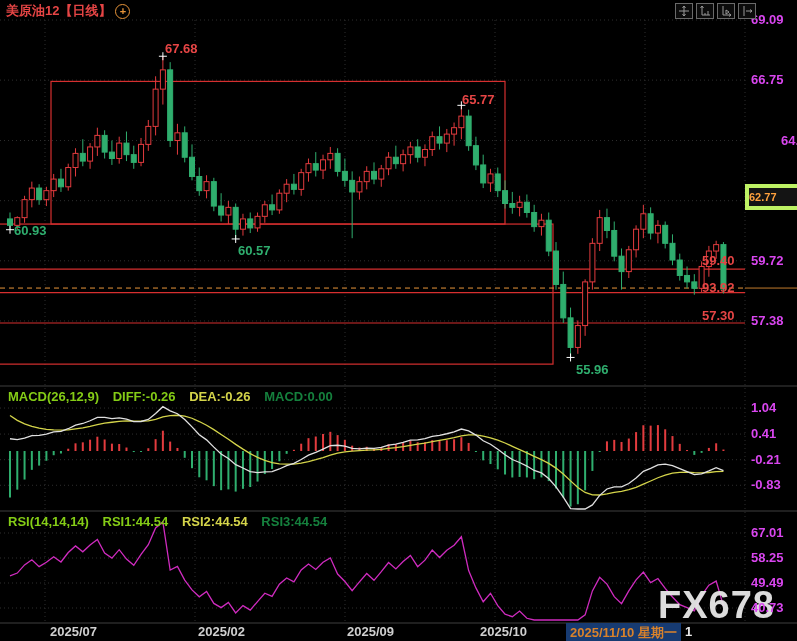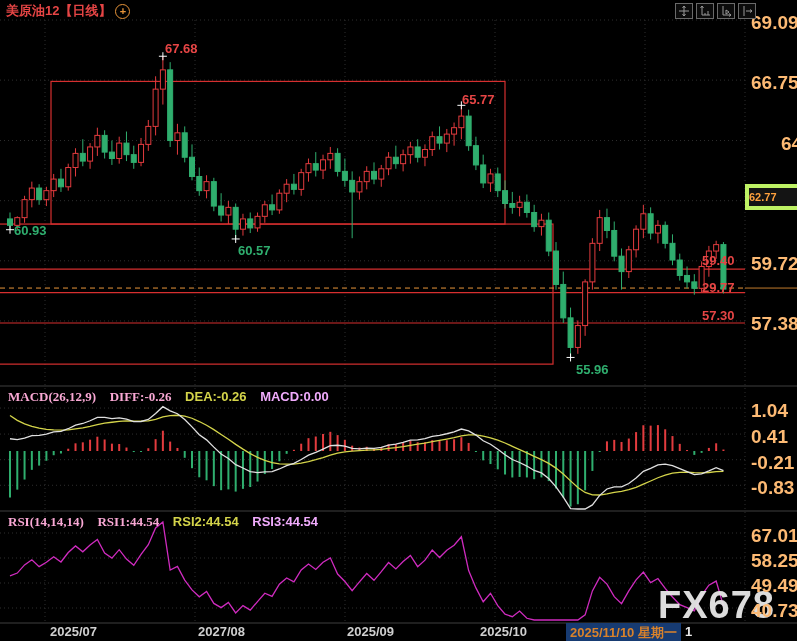--- a/index.html
+++ b/index.html
@@ -8,27 +8,27 @@
   #chart{position:absolute;left:0;top:0;z-index:0;}
   .titlebar{position:absolute;left:6px;top:2px;z-index:4;display:flex;align-items:center;gap:4px;}
   .title{font-size:13px;font-weight:bold;color:#e64545;}
   .plus{display:inline-block;width:13px;height:13px;border:1px solid #e8953a;border-radius:50%;
         color:#e8953a;font-size:11px;line-height:12px;text-align:center;font-weight:bold;}
   .toolbar{position:absolute;right:42px;top:3px;z-index:4;display:flex;gap:3px;}
   .tbtn{width:16px;height:14px;border:1px solid #6a6a6a;background:#0c0c0c;display:inline-flex;
         align-items:center;justify-content:center;}
   .lbl{position:absolute;z-index:2;font-size:13px;font-weight:bold;color:#e64545;white-space:nowrap;}
   .lbl-green{color:#2fae6e;}
-  .axis-ticks div{position:absolute;z-index:2;font-size:19px;font-weight:bold;color:#fdba74;white-space:nowrap;}
+  .axis-ticks div{position:absolute;z-index:2;font-size:13px;font-weight:bold;color:#d946ef;white-space:nowrap;}
   .pricebox{position:absolute;left:745px;top:184px;width:49px;height:18px;z-index:3;
             border:4px solid #bef264;background:#141414;color:#ffa13d;font-size:11px;font-weight:bold;
             text-align:left;line-height:18px;}
   .panel-header{position:absolute;left:8px;z-index:2;font-size:13px;font-weight:bold;white-space:nowrap;}
   .panel-header span{margin-right:10px;}
-  .c-white{color:#f9a8d4;font-family:Liberation Serif, serif;} .c-yellow{color:#d4d44a;} .c-magenta{color:#f0abfc;}
+  .c-white{color:#84cc16;} .c-yellow{color:#d4d44a;} .c-magenta{color:#15803d;}
   .datebar{position:absolute;left:0;top:624px;width:797px;height:17px;z-index:2;}
   .datebar .month{position:absolute;top:0;font-size:13px;font-weight:bold;color:#cfcfcf;}
   .date-hl{position:absolute;left:566px;top:-1px;background:#173b72;color:#d9822b;
            font-size:13px;font-weight:bold;padding:1px 4px;}
   .date-suffix{position:absolute;left:685px;top:0;font-size:13px;font-weight:bold;color:#e8e8e8;}
   .watermark{position:absolute;left:658px;top:584px;z-index:1;font-size:38px;font-weight:bold;
              color:rgba(232,232,232,0.95);letter-spacing:1px;}
 </style>
 </head>
 <body>
@@ -433,21 +433,21 @@
     </div>
   <div class="pricebox">62.77</div>
 
   <div class="lbl" style="left:165px;top:41px;">67.68</div>
   <div class="lbl" style="left:462px;top:92px;">65.77</div>
   <div class="lbl lbl-green" style="left:14px;top:223px;">60.93</div>
   <div class="lbl lbl-green" style="left:238px;top:243px;">60.57</div>
   <div class="lbl lbl-green" style="left:576px;top:362px;">55.96</div>
 
   <div class="lbl" style="left:702px;top:253px;">59.40</div>
-  <div class="lbl" style="left:702px;top:280px;">29.77</div>
+  <div class="lbl" style="left:702px;top:280px;">93.92</div>
   <div class="lbl" style="left:702px;top:308px;">57.30</div>
 
   <div class="panel-header" style="top:389px;">
     <span class="c-white">MACD(26,12,9)</span>
     <span class="c-white">DIFF:-0.26</span>
     <span class="c-yellow">DEA:-0.26</span>
     <span class="c-magenta">MACD:0.00</span>
   </div>
 
   <div class="panel-header" style="top:514px;">
@@ -464,19 +464,19 @@
       <div style="left: 751px; top: 477.279px;">-0.83</div>
     </div>
   <div class="axis-ticks" id="rsi-ticks">
       <div style="left: 751px; top: 525px;">67.01</div>
       <div style="left: 751px; top: 550.001px; text-align: center;">58.25</div>
       <div style="left: 751px; top: 575.002px;">49.49</div>
       <div style="left: 751px; top: 600.003px;">40.73</div>
     </div>
 
   <div class="datebar">
-    <span id="months"><div class="month" style="left: 50px;">2025/07</div><div class="month" style="left: 198px;">2027/08</div><div class="month" style="left: 347px;">2025/09</div><div class="month" style="left: 480px;">2025/10</div></span>
+    <span id="months"><div class="month" style="left: 50px;">2025/07</div><div class="month" style="left: 198px;">2025/02</div><div class="month" style="left: 347px;">2025/09</div><div class="month" style="left: 480px;">2025/10</div></span>
     <span class="date-hl">2025/11/10 星期一</span>
     <span class="date-suffix">1</span>
   </div>
 
   <div class="watermark">FX678</div>
 </div>
 
 </body></html>

